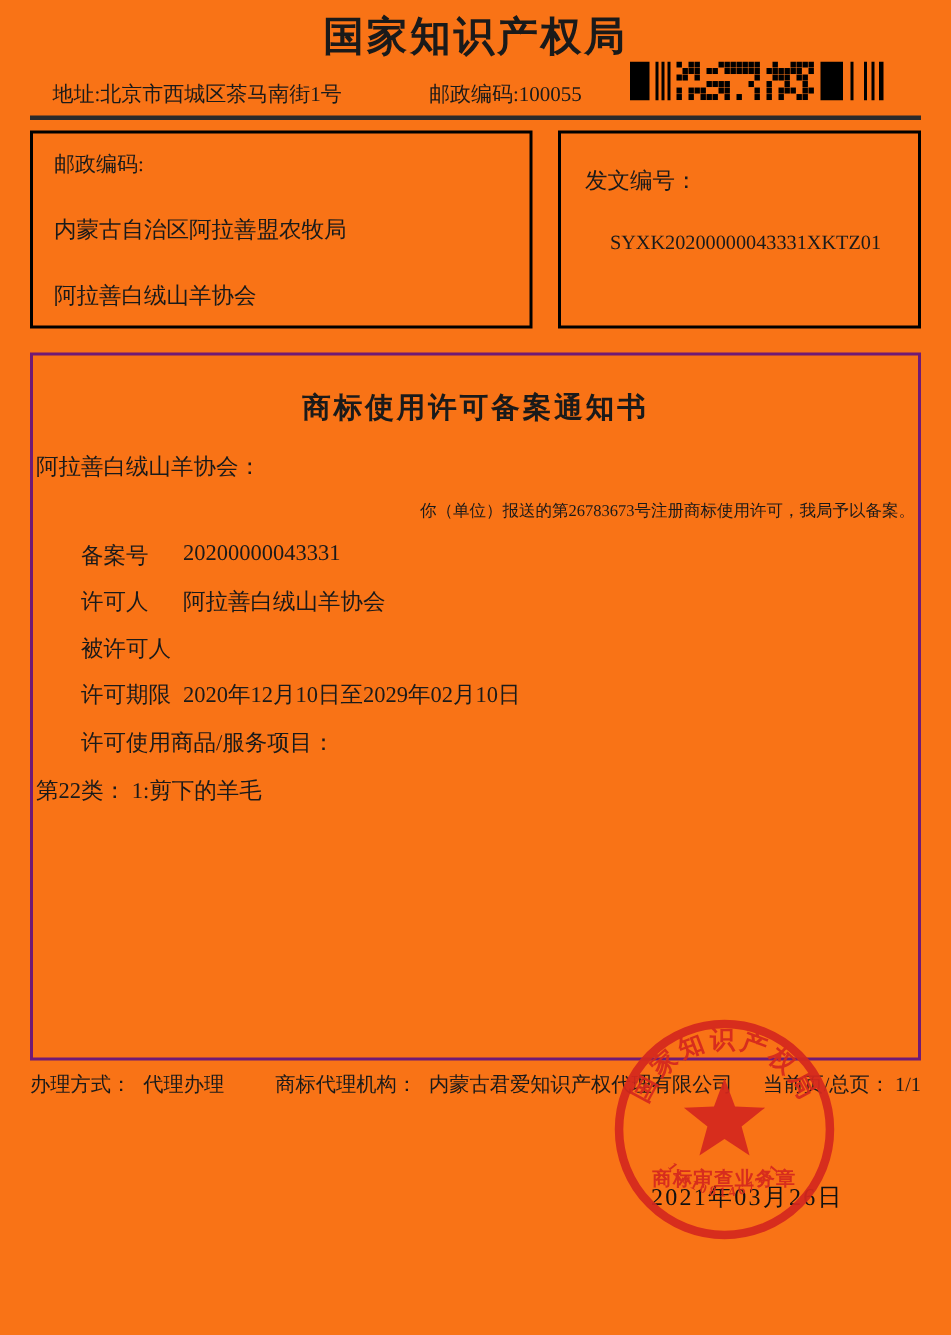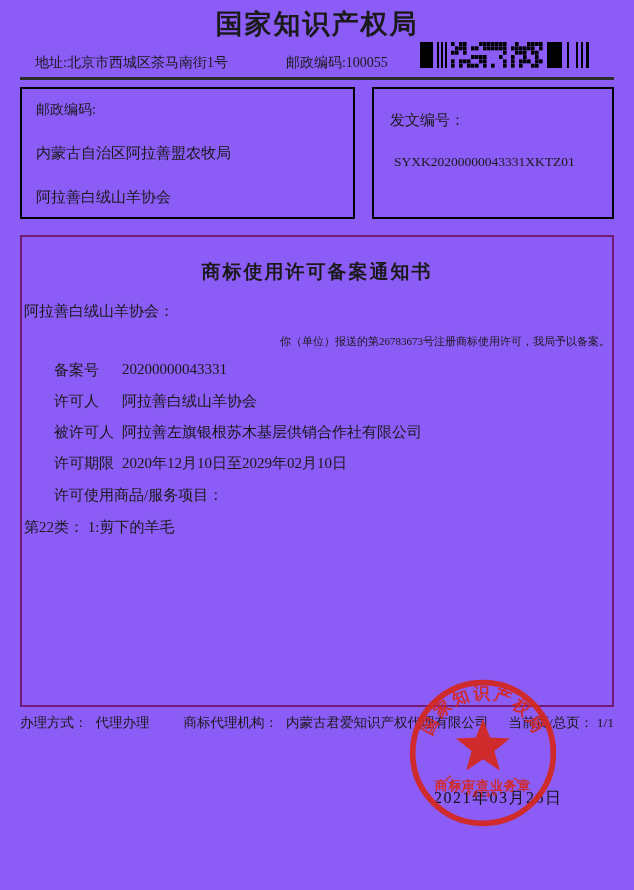--- a/index.html
+++ b/index.html
@@ -1,36 +1,36 @@
 <!DOCTYPE html>
 <html><head>
 <meta charset="utf-8">
 <style>
   * { margin:0; padding:0; box-sizing:border-box; }
   html,body { background:#ffffff; }
   body { font-family:"Liberation Serif","DejaVu Serif",serif; color:#1a1a1a; }
-  .page { position:relative; width:634px; height:890px; background:#8b5cf6; overflow:hidden; }
+  .page { position:relative; width:634px; height:890px; background:#f97316; overflow:hidden; }
 
   
   .hdr-title { text-align:center; font-size:27px; font-weight:bold; letter-spacing:2px; padding-top:6px; }
   .addr-row { display:flex; align-items:flex-end; margin:2px 18px 0 20px; height:28px; }
   .addr { font-size:14px; width:262px;margin-left:15px; }
   .postal { font-size:14px; width:140px; }
   .barcode-wrap { margin-left:auto; }
   .rule { height:3px; background:#2b2b2b; margin:5px 20px 0 20px; }
 
   
   .boxes { display:flex; margin:7px 20px 0 20px; gap:17px; }
   .box { border:2px solid #000; height:132px; }
   .box-left { width:335px; padding:12px 14px 10px 14px; display:flex; flex-direction:column; justify-content:space-between;gap:25px; }
   .box-left .l1 { font-size:14px; }
   .box-left .l2, .box-left .l3 { font-size:15px; }
   .box-right { width:242px; padding:22px 12px 10px 16px; }
   .box-right .lbl { font-size:15px; }
-  .box-right .val { font-size:13.5px; margin-top:24px; padding-left:4px; }
+  .box-right .val { font-size:13.5px; margin-top:24px; padding-left:4px;text-align:center; }
 
   
   .main-box { position:relative; margin:16px 20px 0 20px; border:2px solid #701a75; height:472px; padding:12px 2px; }
   .notice-title { text-align:center; font-size:19px; font-weight:bold; letter-spacing:2px; margin-top:10px; }
   .addressee { font-size:15px; margin-top:17px; }
   .body-par { font-size:11px; margin-top:13px; text-indent:2em; line-height:1.35;text-align:right; }
   .frow { display:flex; font-size:15px; margin:12px 0 0 30px; }
   .frow .flabel { min-width:68px; }
   .goods-label { font-size:15px; margin:13px 0 0 30px; }
   .goods-line { font-size:15px; margin:13px 0 0 0; }
@@ -164,21 +164,20 @@
     <div class="frow">
       <span class="flabel">备案号</span>
       <span class="fvalue">20200000043331</span>
     </div>
     <div class="frow">
       <span class="flabel">许可人</span>
       <span class="fvalue">阿拉善白绒山羊协会</span>
     </div>
     <div class="frow">
       <span class="flabel">被许可人</span>
-      <span class="fvalue">阿拉善左旗银根苏木基层供销合作社有限公司</span>
     </div>
     <div class="frow">
       <span class="flabel">许可期限</span>
       <span class="fvalue">2020年12月10日至2029年02月10日</span>
     </div>
 
     <div class="goods-label">许可使用商品/服务项目：</div>
     <div class="goods-line">第22类： 1:剪下的羊毛</div>
 
     <div class="issue-date">2021年03月26日</div>

